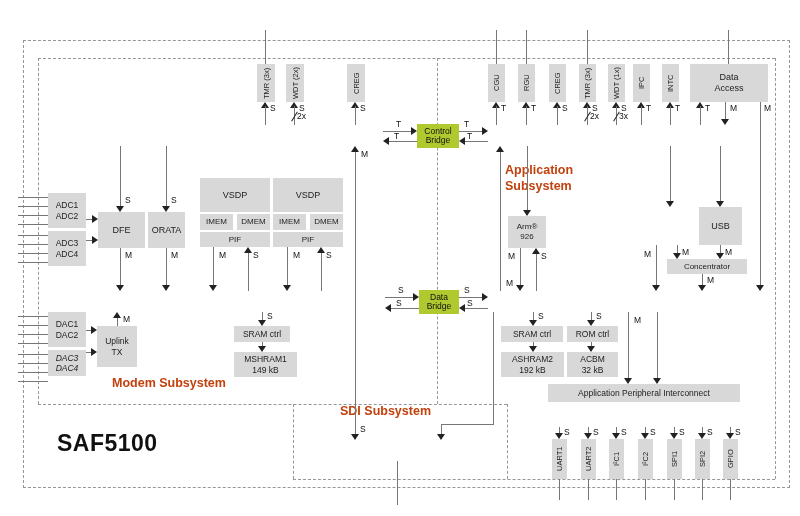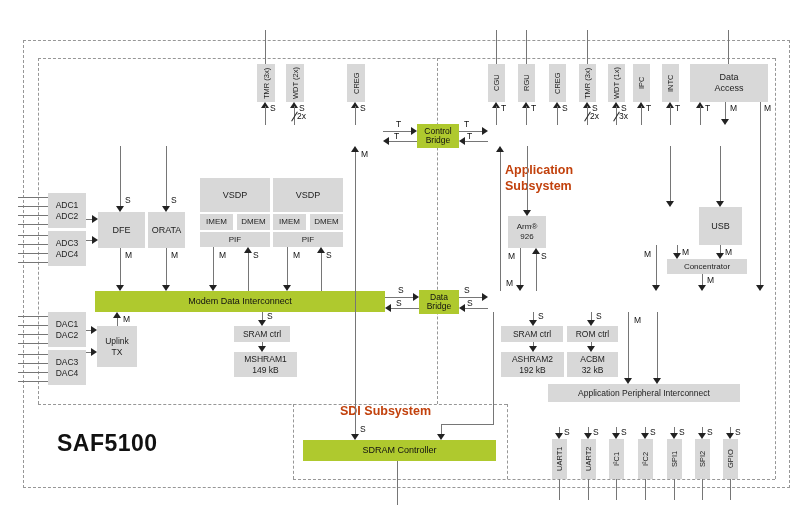--- a/index.html
+++ b/index.html
@@ -210,21 +210,20 @@
   <div class="ah up" style="left:317px;top:247px;"></div>
   <div class="vl" style="left:321px;top:253px;height:38px;"></div>
   <span class="pl" style="left:326px;top:251px;">S</span>
 
   <div class="ah up top" style="left:351px;top:146px;"></div>
   <div class="vl top" style="left:355px;top:152px;height:282px;"></div>
   <span class="pl" style="left:361px;top:150px;">M</span>
   <div class="ah down top" style="left:351px;top:434px;"></div>
   <span class="pl" style="left:360px;top:425px;">S</span>
 
-  <div class="bar" style="left:95px;top:291px;width:290px;height:21px;"><span>Modem Data Interconnect</span></div>
   <div class="bar" style="left:419px;top:290px;width:40px;height:24px;font-size:8.5px;"><span>Data
 Bridge</span></div>
 
   <div class="hl" style="left:385px;top:297px;width:30px;"></div>
   <div class="ah right" style="left:413px;top:293px;"></div>
   <span class="pl" style="left:398px;top:286px;">S</span>
   <div class="hl" style="left:391px;top:308px;width:28px;"></div>
   <div class="ah left" style="left:385px;top:304px;"></div>
   <span class="pl" style="left:396px;top:299px;">S</span>
   <div class="hl" style="left:459px;top:297px;width:25px;"></div>
@@ -237,21 +236,21 @@
   <div class="hl" style="left:18px;top:316px;width:30px;"></div>
   <div class="hl" style="left:18px;top:325px;width:30px;"></div>
   <div class="hl" style="left:18px;top:334px;width:30px;"></div>
   <div class="hl" style="left:18px;top:343px;width:30px;"></div>
   <div class="hl" style="left:18px;top:354px;width:30px;"></div>
   <div class="hl" style="left:18px;top:363px;width:30px;"></div>
   <div class="hl" style="left:18px;top:372px;width:30px;"></div>
   <div class="hl" style="left:18px;top:381px;width:30px;"></div>
   <div class="blk" style="left:48px;top:312px;width:38px;height:35px;font-size:8.5px;"><span>DAC1
 DAC2</span></div>
-  <div class="blk" style="left:48px;top:350px;width:38px;height:35px;font-size:8.5px;"><span>DAC3
+  <div class="blk" style="left:48px;top:350px;width:38px;height:26px;font-size:8.5px;font-style:italic;"><span>DAC3
 DAC4</span></div>
   <div class="hl" style="left:86px;top:330px;width:7px;"></div>
   <div class="ah right" style="left:91px;top:326px;"></div>
   <div class="hl" style="left:86px;top:352px;width:7px;"></div>
   <div class="ah right" style="left:91px;top:348px;"></div>
 
   <div class="blk" style="left:97px;top:326px;width:40px;height:41px;font-size:8.5px;"><span>Uplink
 TX</span></div>
   <div class="ah up" style="left:113px;top:312px;"></div>
   <div class="vl" style="left:117px;top:318px;height:8px;"></div>
@@ -259,20 +258,21 @@
 
   <div class="blk" style="left:234px;top:326px;width:56px;height:16px;font-size:8.5px;"><span>SRAM ctrl</span></div>
   <div class="vl" style="left:262px;top:312px;height:8px;"></div>
   <div class="ah down" style="left:258px;top:320px;"></div>
   <span class="pl" style="left:267px;top:312px;">S</span>
   <div class="vl" style="left:262px;top:342px;height:4px;"></div>
   <div class="ah down" style="left:258px;top:346px;"></div>
   <div class="blk" style="left:234px;top:352px;width:63px;height:25px;font-size:8.5px;"><span>MSHRAM1
 149 kB</span></div>
 
+  <div class="syslabel" style="left:112px;top:376px;">Modem Subsystem</div>
 
   <div class="syslabel" style="left:505px;top:163px;width:125px;white-space:pre-line;">Application
 Subsystem</div>
 
   <div class="ah up" style="left:496px;top:146px;"></div>
   <div class="vl" style="left:500px;top:152px;height:139px;"></div>
   <span class="pl" style="left:506px;top:279px;">M</span>
 
   <div class="vl" style="left:527px;top:146px;height:64px;"></div>
   <div class="ah down" style="left:523px;top:210px;"></div>
@@ -386,18 +386,17 @@
   <div class="vblk" style="left:723px;top:439px;width:15px;height:40px;">
       <span>GPIO</span>
     </div>
   <div class="vl" style="left:730px;top:479px;height:21px;"></div>
 
   <div class="syslabel" style="left:340px;top:404px;width:160px;">SDI Subsystem</div>
   <div class="vl" style="left:493px;top:312px;height:112px;"></div>
   <div class="hl" style="left:441px;top:424px;width:53px;"></div>
   <div class="vl" style="left:441px;top:424px;height:10px;"></div>
   <div class="ah down" style="left:437px;top:434px;"></div>
-  <div class="bar" style="left:303px;top:440px;width:193px;height:21px;"><span>SDRAM Controller</span></div>
   <div class="vl" style="left:397px;top:461px;height:44px;"></div>
 
   <div class="chiplabel" style="left:57px;top:430px;">SAF5100</div>
 
 </div>
 
 </body></html>

